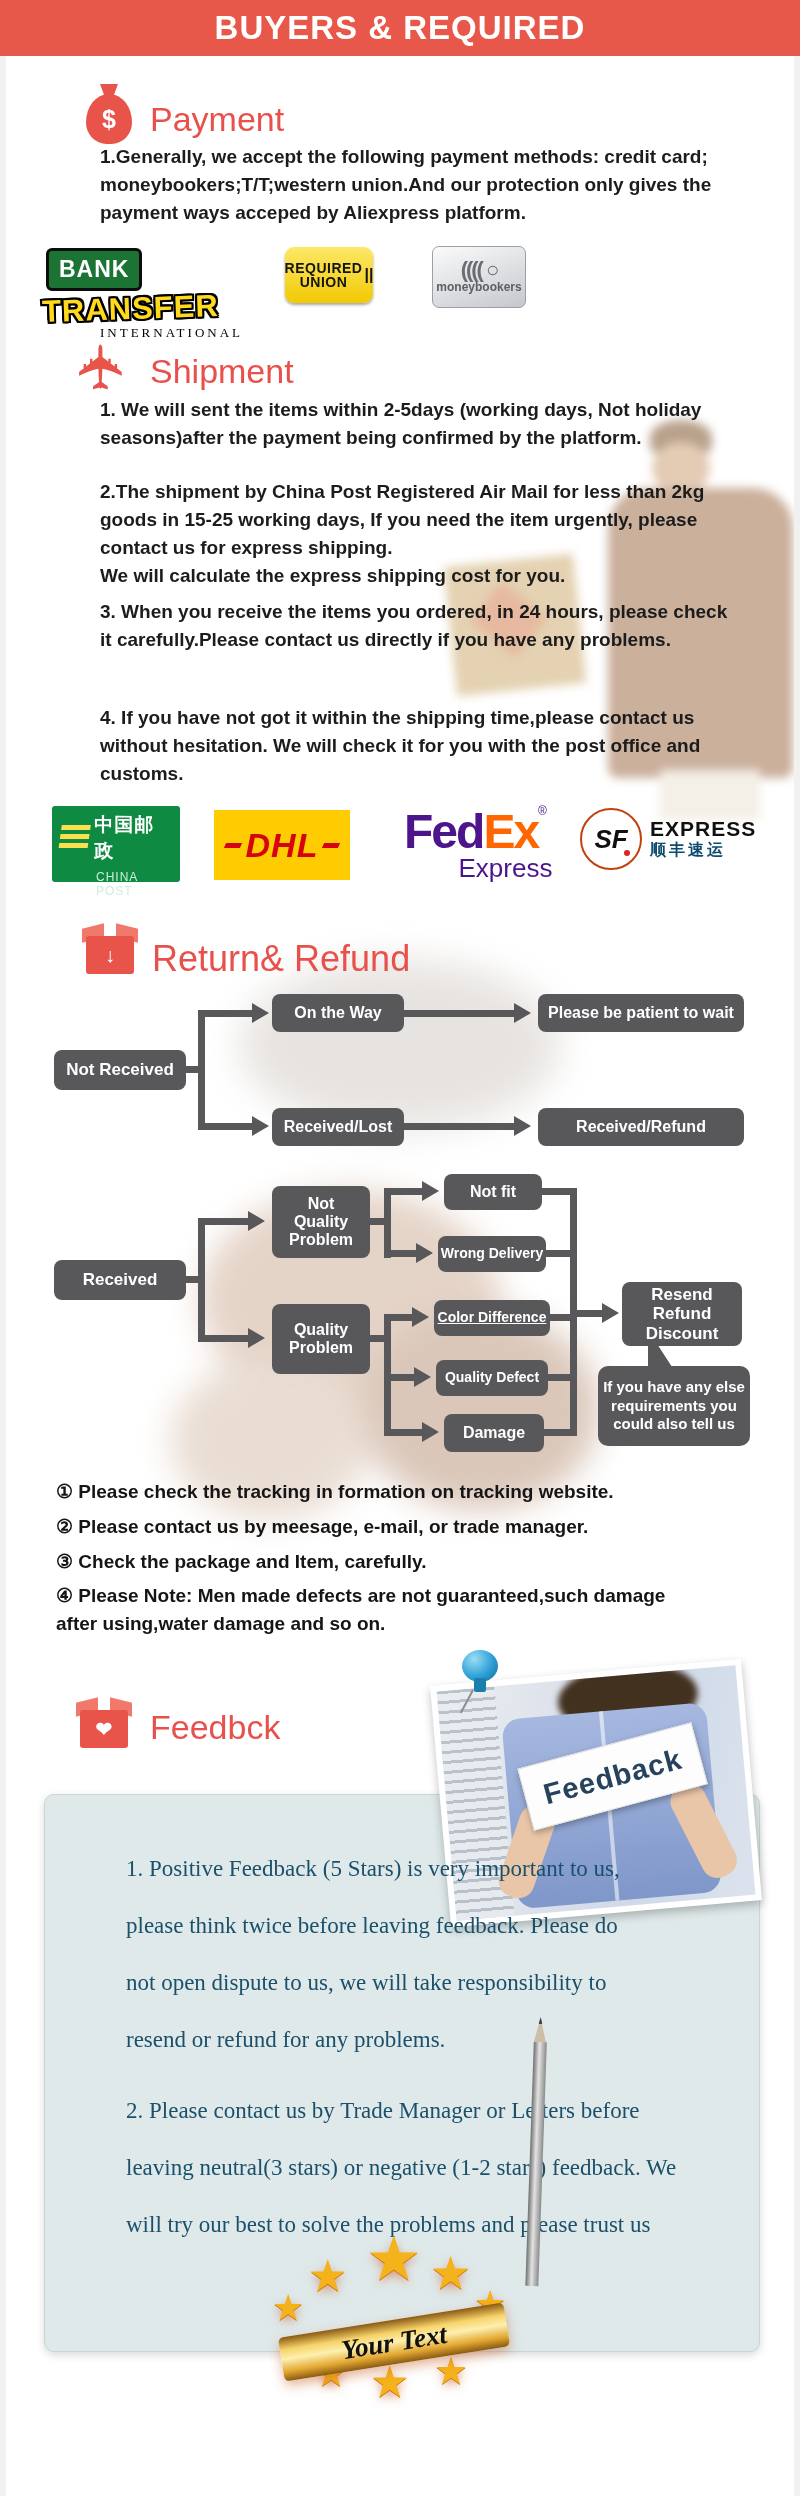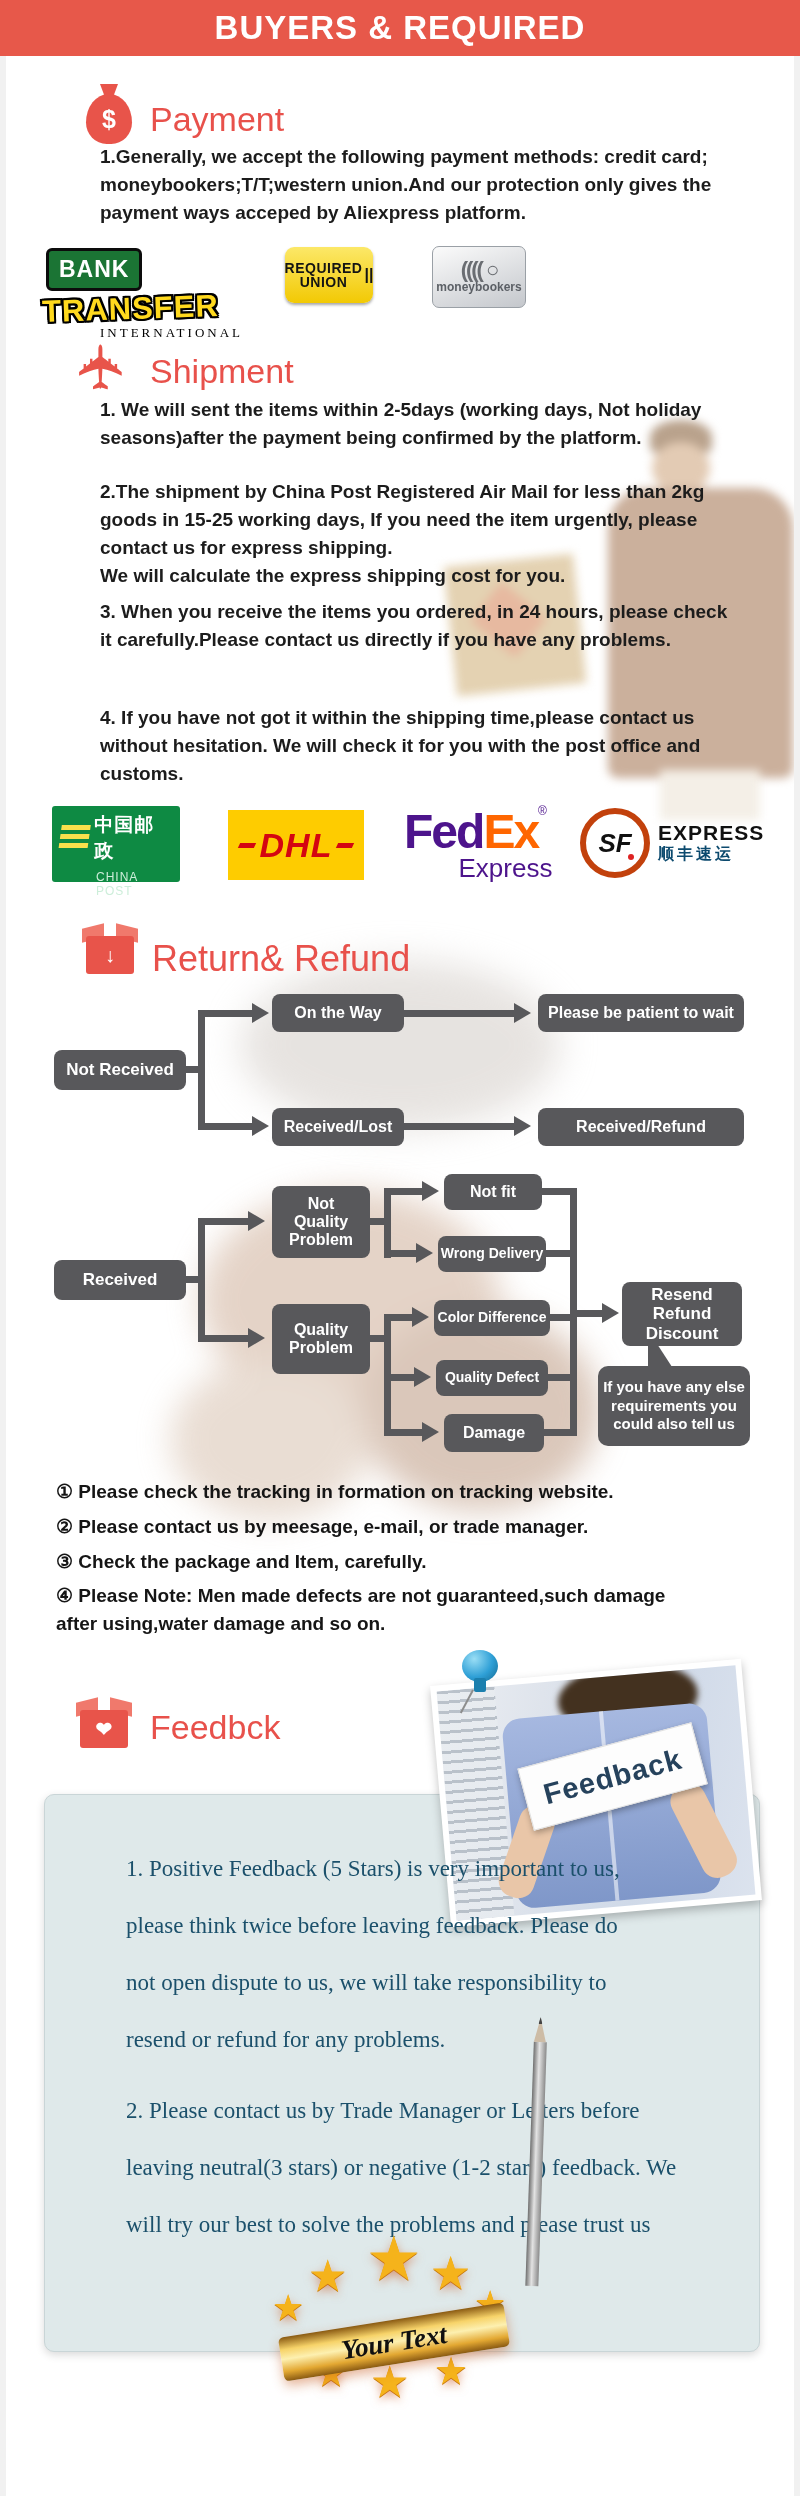--- a/index.html
+++ b/index.html
@@ -63,21 +63,21 @@
   .cp-en{color:#cdeeda;font-size:12px;letter-spacing:1px;margin-top:6px;margin-left:36px;}
   .dhl-box{width:136px;height:70px;background:#FECC00;display:flex;align-items:center;justify-content:center;gap:5px;}
   .dhl-bar{width:16px;height:5px;background:#D40511;transform:skewX(-25deg);box-shadow:0 0 0 0;}
   .dhl-text{color:#D40511;font-weight:bold;font-style:italic;font-size:34px;letter-spacing:1px;}
   .fedex-box{width:175px;height:80px;text-align:center;}
   .fedex-fed{color:#4D148C;font-weight:bold;font-size:48px;letter-spacing:-2px;}
   .fedex-ex{color:#FF6600;font-weight:bold;font-size:48px;letter-spacing:-2px;}
   .fedex-reg{color:#4D148C;font-size:12px;vertical-align:top;}
   .fedex-express{color:#4D148C;font-size:26px;margin-top:-6px;padding-left:60px;}
   .sf-box{display:flex;align-items:center;}
-  .sf-ring{width:58px;height:58px;border:6px solid #c2410c;border-radius:50%;display:flex;align-items:center;
+  .sf-ring{width:58px;height:58px;border:2px solid #c2410c;border-radius:50%;display:flex;align-items:center;
         justify-content:center;color:#101010;font-weight:bold;font-style:italic;font-size:26px;position:relative;}
   .sf-ring i{position:absolute;right:10px;bottom:12px;width:6px;height:6px;background:#D22;border-radius:50%;}
   .sf-right{margin-left:8px;}
   .sf-exp{color:#101010;font-weight:bold;font-size:21px;letter-spacing:1px;line-height:22px;}
   .sf-cn{color:#0c4a6e;font-weight:bold;font-size:16px;letter-spacing:3px;line-height:20px;}
   
   .node{position:absolute;background:#58585B;color:#fff;border-radius:8px;display:flex;align-items:center;
         justify-content:center;text-align:center;font-weight:bold;font-size:16px;line-height:1.12;
         white-space:pre-line;z-index:3;}
   .ln{position:absolute;background:#58585B;z-index:2;}
@@ -200,21 +200,21 @@
 without hesitation. We will check it for you with the post office and
 customs.</div>
 
   <div class="logo cp-box" style="left:52px;top:806px;">
     <div class="cp-row">
       <div class="cp-emblem"></div>
       <span class="cp-cn">中国邮政</span>
     </div>
     <div class="cp-en">CHINA POST</div>
   </div>
-  <div class="logo dhl-box" style="left:228px;top:810px;">
+  <div class="logo dhl-box" style="left:214px;top:810px;">
     <span class="dhl-bar"></span>
     <span class="dhl-text">DHL</span>
     <span class="dhl-bar"></span>
   </div>
   <div class="logo fedex-box" style="left:388px;top:804px;">
     <span class="fedex-fed">Fed</span><span class="fedex-ex">Ex</span><span class="fedex-reg">®</span>
     <div class="fedex-express">Express</div>
   </div>
   <div class="logo sf-box" style="left:580px;top:808px;">
     <div class="sf-ring">
@@ -240,21 +240,21 @@
   <div class="node" style="left:272px;top:1108px;width:132px;height:38px;">Received/Lost</div>
   <div class="node" style="left:538px;top:1108px;width:206px;height:38px;">Received/Refund</div>
   <div class="node" style="left:272px;top:1186px;width:98px;height:72px;">Not
 Quality
 Problem</div>
   <div class="node" style="left:444px;top:1174px;width:98px;height:36px;">Not fit</div>
   <div class="node" style="left:438px;top:1236px;width:108px;height:36px;font-size:14px;">Wrong Delivery</div>
   <div class="node" style="left:54px;top:1260px;width:132px;height:40px;font-size:17px;">Received</div>
   <div class="node" style="left:272px;top:1304px;width:98px;height:70px;">Quality
 Problem</div>
-  <div class="node" style="left:434px;top:1300px;width:116px;height:36px;font-size:14px;">Color Difference</div>
+  <div class="node" style="left:434px;top:1300px;width:116px;height:36px;font-size:14px;text-decoration:underline;">Color Difference</div>
   <div class="node" style="left:436px;top:1360px;width:112px;height:36px;font-size:14px;">Quality Defect</div>
   <div class="node" style="left:444px;top:1414px;width:100px;height:38px;">Damage</div>
   <div class="node" style="left:622px;top:1282px;width:120px;height:64px;font-size:17px;">Resend
 Refund
 Discount</div>
   <div class="bubble-tail" style="left:648px;top:1330px;"></div>
   <div class="bubble" style="left:598px;top:1366px;width:152px;height:80px;">If you have any else
 requirements you
 could also tell us</div>
 

